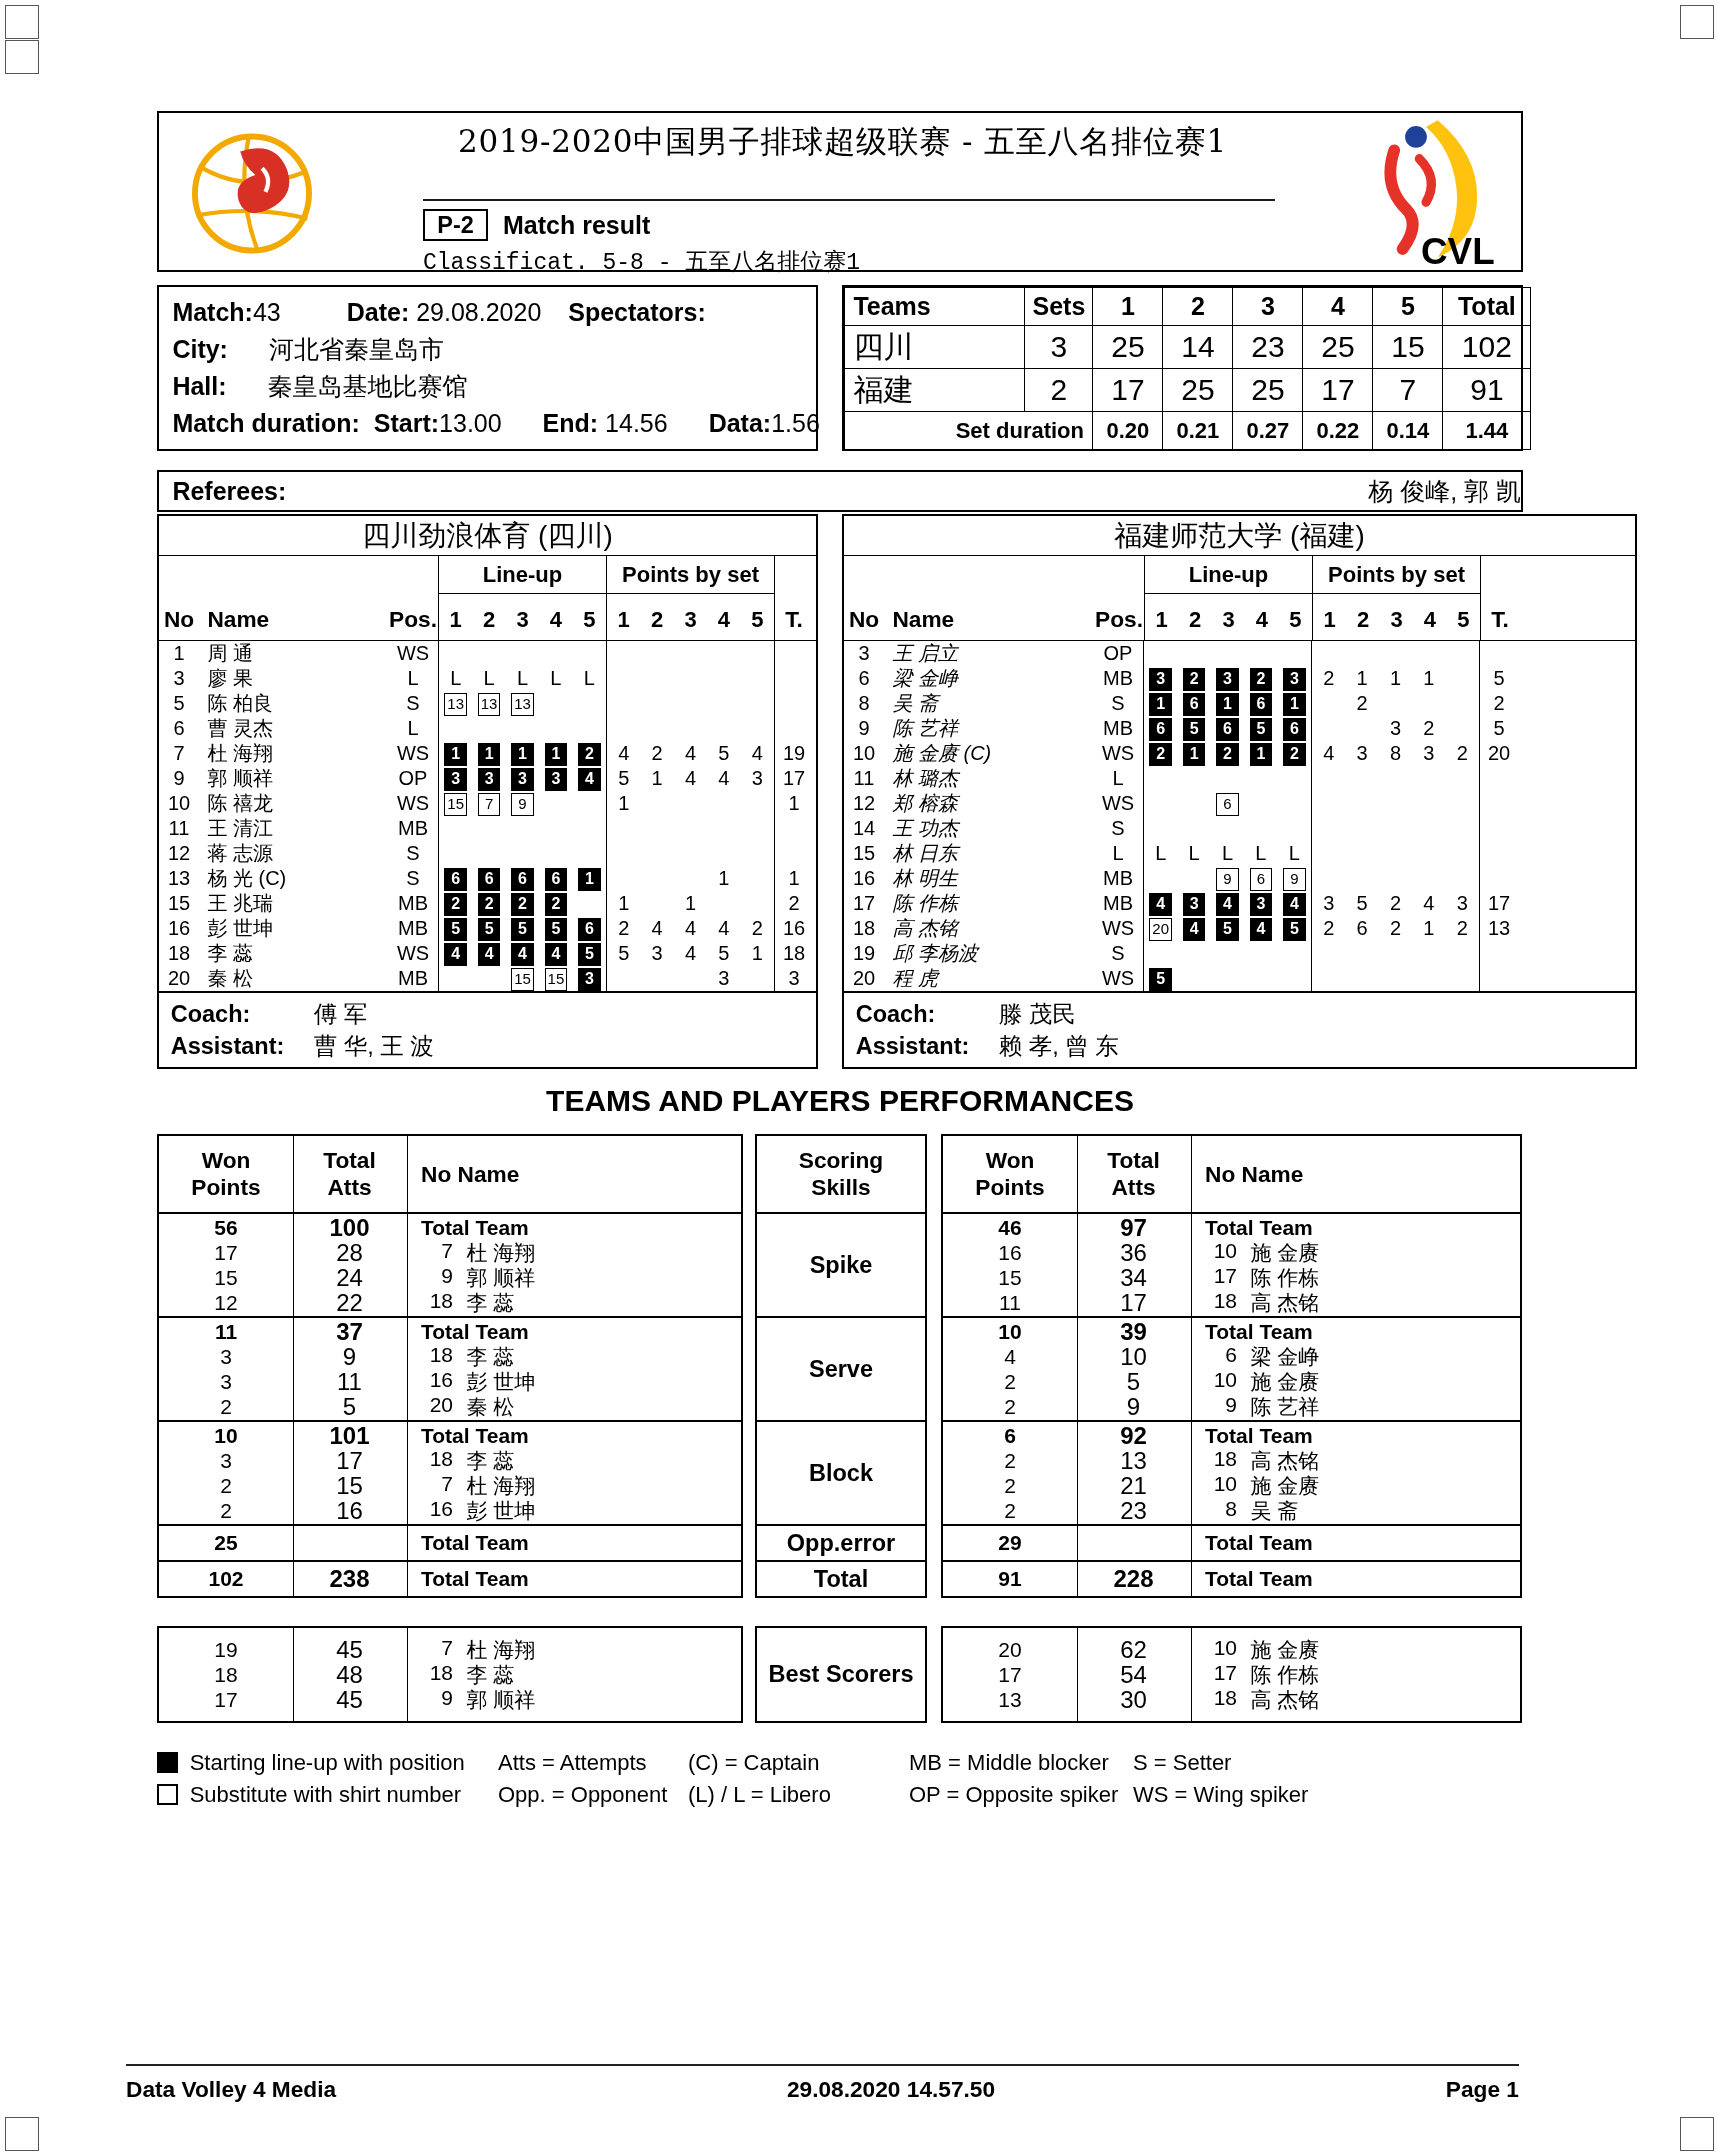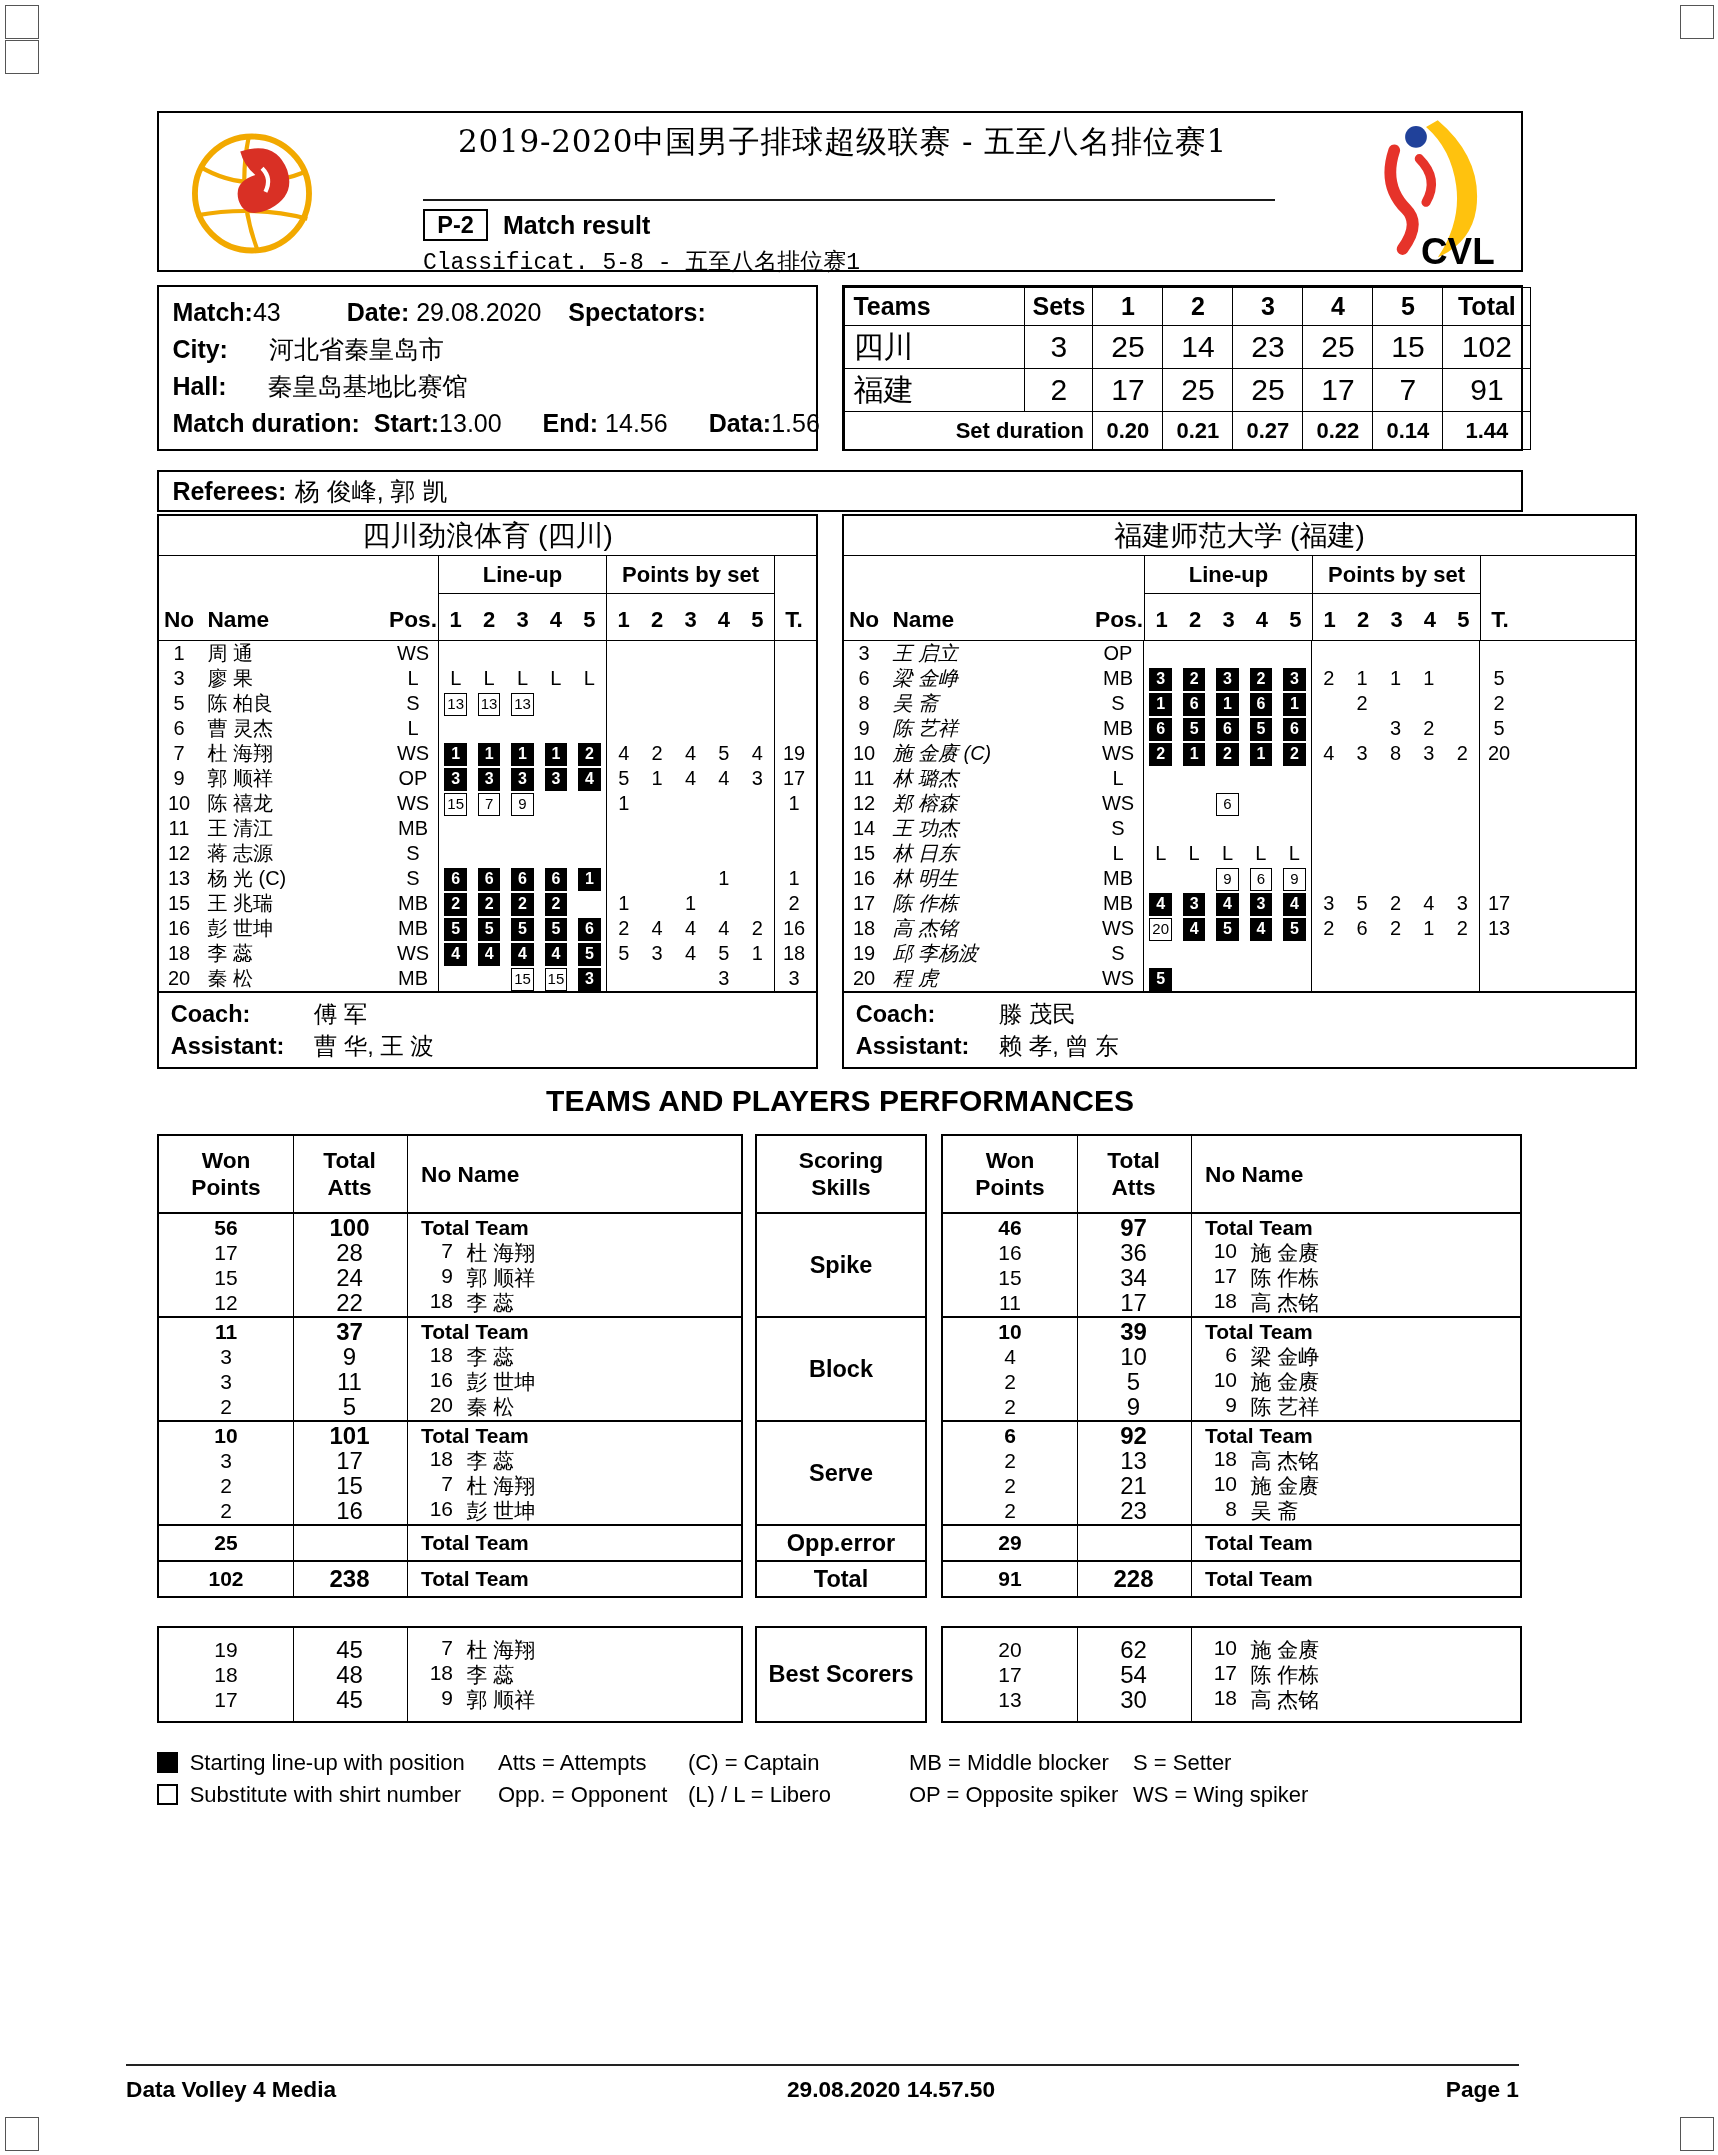--- a/index.html
+++ b/index.html
@@ -38,21 +38,21 @@
   #score-table th{height:37px;font-size:25px;}
   #score-table .st-row td{height:42px;font-size:30px;font-weight:normal;}
   #score-table .st-team{text-align:left;padding-left:8.4px;font-size:28px;}
   #score-table .st-dur td{height:37px;font-size:22px;font-weight:bold;}
   #score-table .st-durlabel{text-align:right;padding-right:8.4px;font-size:25px;}
   #score-table th.c-teams{width:171px;text-align:left;padding-left:8.4px;}
   #score-table th.c-sets{width:67px;} #score-table th.c-s{width:69px;} #score-table th.c-tot{width:87px;}
 
   
   #referees{left:157px;top:470px;width:1366px;height:42px;display:flex;align-items:center;
-            padding-left:13.4px;font-size:25px;}
+            padding-left:13.4px;font-size:25px;justify-content:space-between;}
   #referees .b{margin-right:8.4px;}
 
   
   .roster{position:absolute;top:514px;border:2.5px solid #000;box-sizing:border-box;background:#fff;}
   #roster-0{left:157px;width:661px;} #roster-1{left:842px;width:795px;}
   .r-title{height:39px;line-height:39px;text-align:center;font-size:28px;border-bottom:1.7px solid #000;}
   .r-head{display:flex;height:84px;border-bottom:1.7px solid #000;}
   .rh-left{display:flex;align-items:flex-end;padding-bottom:6.7px;box-sizing:border-box;}
   #roster-0 .rh-left{width:279px;} #roster-1 .rh-left{width:300px;}
   .rh-no{width:40px;text-align:center;font-weight:bold;font-size:22.7px;}
@@ -994,22 +994,22 @@
           <span class="p-name">Total Team</span>
         </div>
       </div>
   </div>
 
   <div class="pt" id="skills-col">
     <div class="skills-head">
         <span>Scoring Skills</span>
       </div>
     <div class="skill-cell">Spike</div>
+    <div class="skill-cell">Serve</div>
     <div class="skill-cell">Block</div>
-    <div class="skill-cell">Serve</div>
     <div class="skill-one p-opp">Opp.error</div>
     <div class="skill-one">Total</div>
   </div>
 
   <div class="pt" id="perf-1">
     <div class="vline vl1"></div>
     <div class="vline vl2"></div>
     <div class="pt-head">
       <div class="pth-won">
           <span>Won Points</span>

